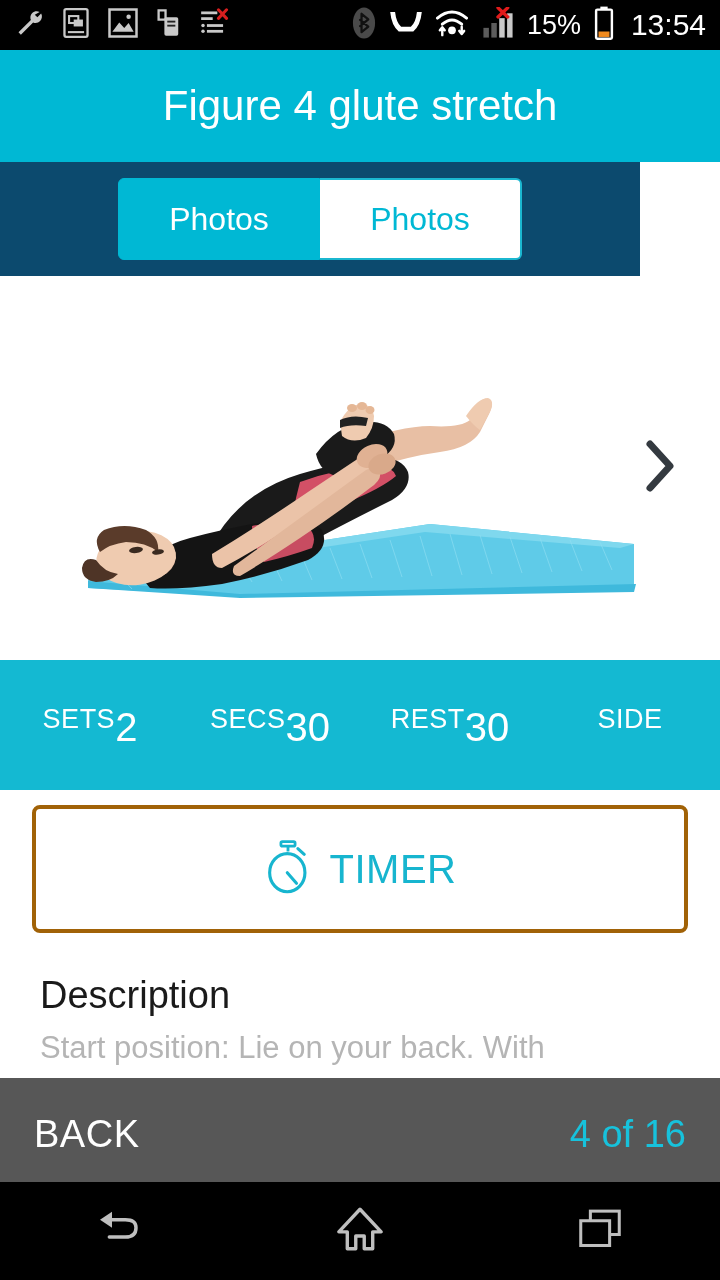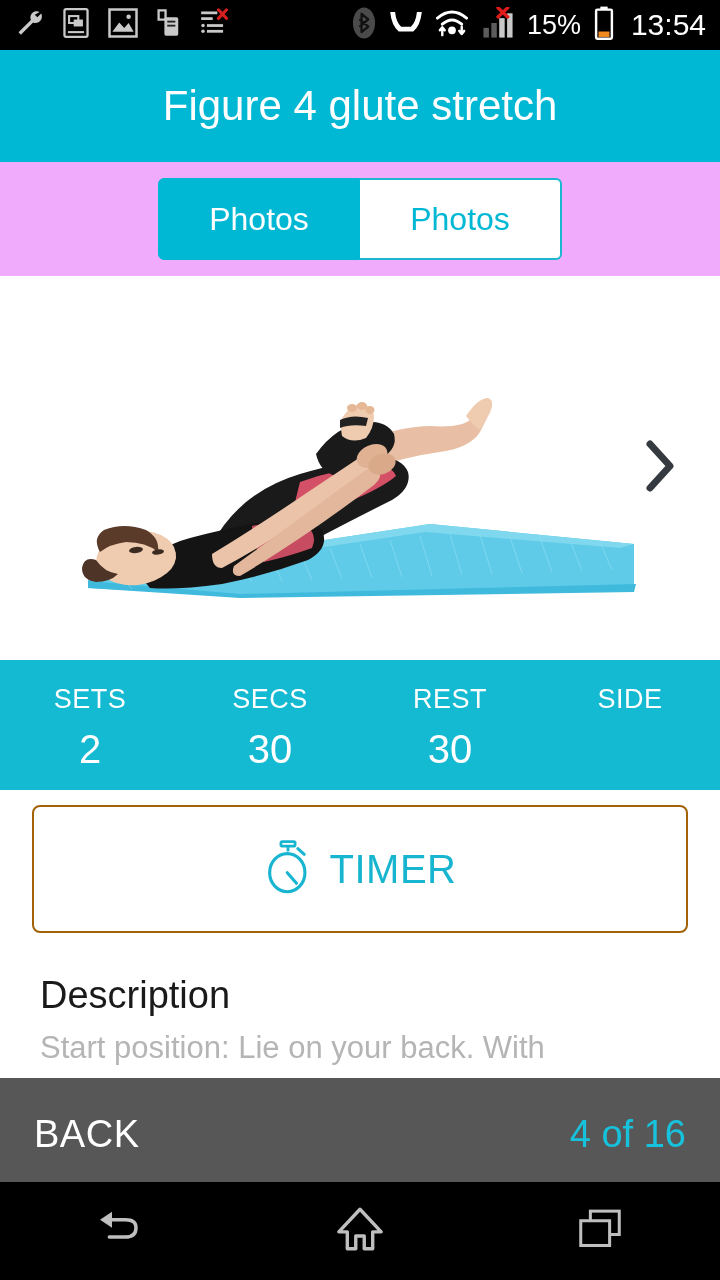--- a/index.html
+++ b/index.html
@@ -75,23 +75,23 @@
     font-weight: normal;
     font-family: "Liberation Sans", sans-serif;
     text-align: center;
     white-space: nowrap;
   }
 
   
   .tab-strip {
     position: absolute;
     top: 162px; left: 0;
-    width: 720px;
+    width: 640px;
     height: 114px;
-    background: #f0abfc;
+    background: #0c4a6e;
     display: flex;
     align-items: center;
     justify-content: center;
   }
   .tab-group {
     display: flex;
     height: 82px;
   }
   .tab {
     width: 202px;
@@ -148,21 +148,21 @@
     position: absolute;
     top: 660px; left: 0;
     width: 720px;
     height: 130px;
     background: #14B9D2;
     display: flex;
   }
   .stat-cell {
     flex: 1;
     display: flex;
-    flex-direction: column;
+    flex-direction: row;
     align-items: center;
     justify-content: center;
     padding-top: 4px;
   }
   .stat-label {
     color: #ffffff;
     font-size: 27px;
     font-family: "Liberation Sans", sans-serif;
     letter-spacing: 0.5px;
     line-height: 1;
@@ -177,21 +177,21 @@
   }
 
   
   .timer-button {
     position: absolute;
     top: 805px;
     left: 32px;
     width: 656px;
     height: 128px;
     background: #ffffff;
-    border: 2px solid #a16207;
+    border: 4px solid #a16207;
     border-radius: 8px;
     display: flex;
     align-items: center;
     justify-content: center;
     gap: 18px;
     cursor: pointer;
   }
   .timer-label {
     color: #17B5CF;
     font-size: 40px;

